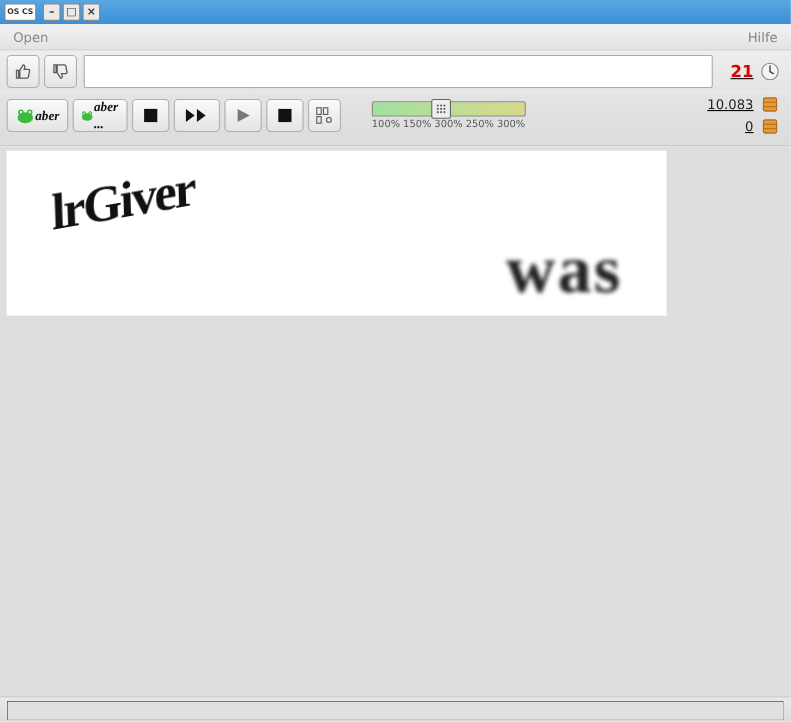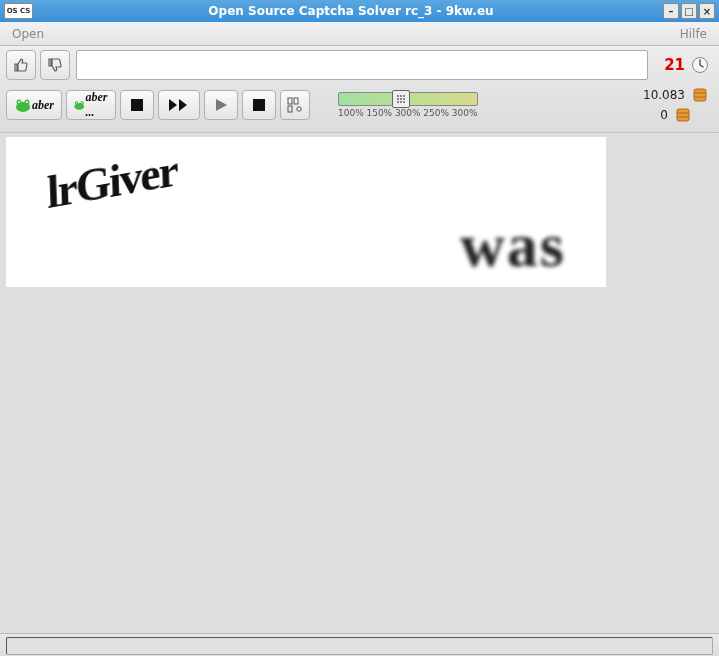--- a/index.html
+++ b/index.html
@@ -78,22 +78,23 @@
     height:30px;
     border:1px solid #aaa;
     background:#fff;
     border-radius:2px;
     padding:2px 6px;
     font-size:13px;
   }
   .stat-block {
     display:flex; flex-direction:column;
     gap:2px;
-    align-items:center;
+    align-items:flex-end;
     padding:0 4px 0 10px;
+    text-decoration:underline;
   }
   .stat-row { display:flex; align-items:center; gap:6px; }
   .timer-val { color:#d00; font-weight:bold; font-size:15px; }
   .score-val { color:#222; font-size:12px; }
   .zero-val { color:#222; font-size:12px; }
   
   .toolrow2 {
     display:flex;
     align-items:center;
     gap:4px;
@@ -184,21 +185,20 @@
   .thumb-icon path { stroke:#5a5a5a; stroke-width:1.2; fill:#eee; }
   .captcha-icon { font-size:12px; font-family:serif; font-style:italic; color:#111; font-weight:bold; }
   .frog-icon { width:18px; height:18px; }
 </style>
 </head>
 <body>
 
 <div class="titlebar">
   <div class="app-icon">OS
 CS</div>
-  <div class="title">Open Source Captcha Solver rc_3 - 9kw.eu</div>
   <div class="win-controls">
     <div class="win-btn">–</div>
     <div class="win-btn">□</div>
     <div class="win-btn">×</div>
   </div>
 </div>
 
 <div class="menubar">
   <div class="menu-item">Open</div>
   <div class="menu-spacer"></div>

